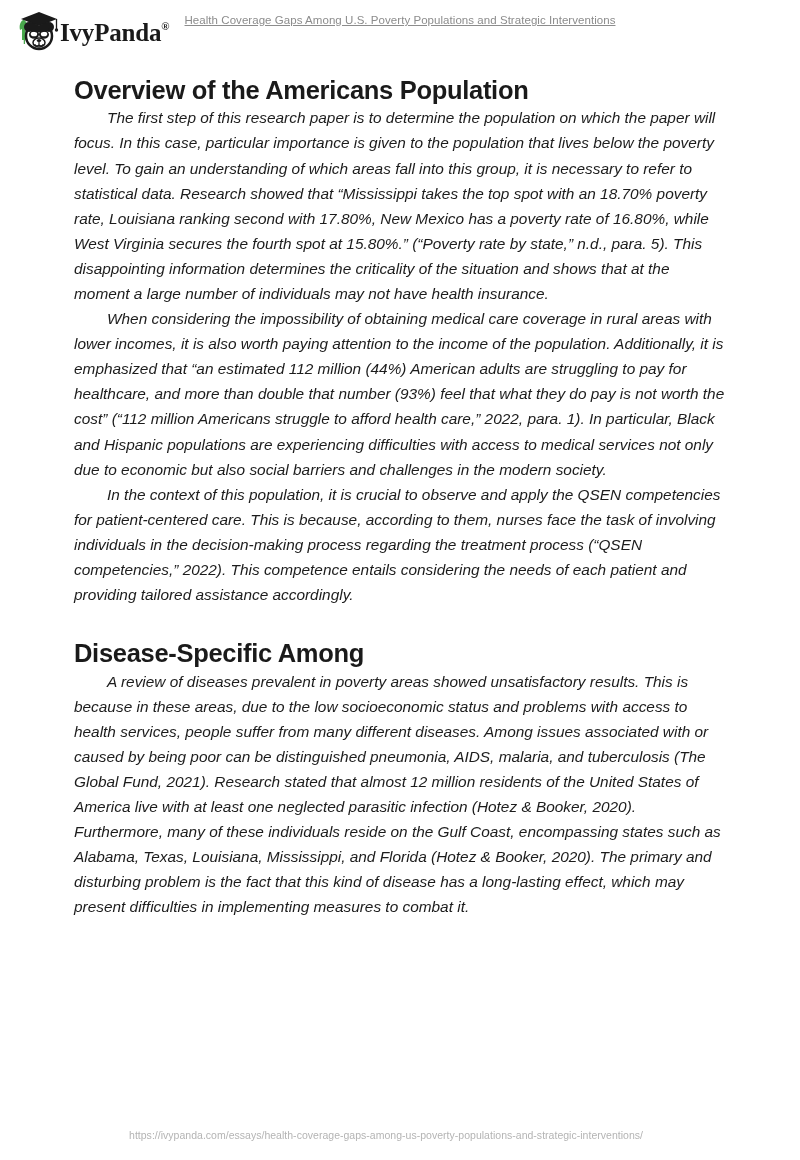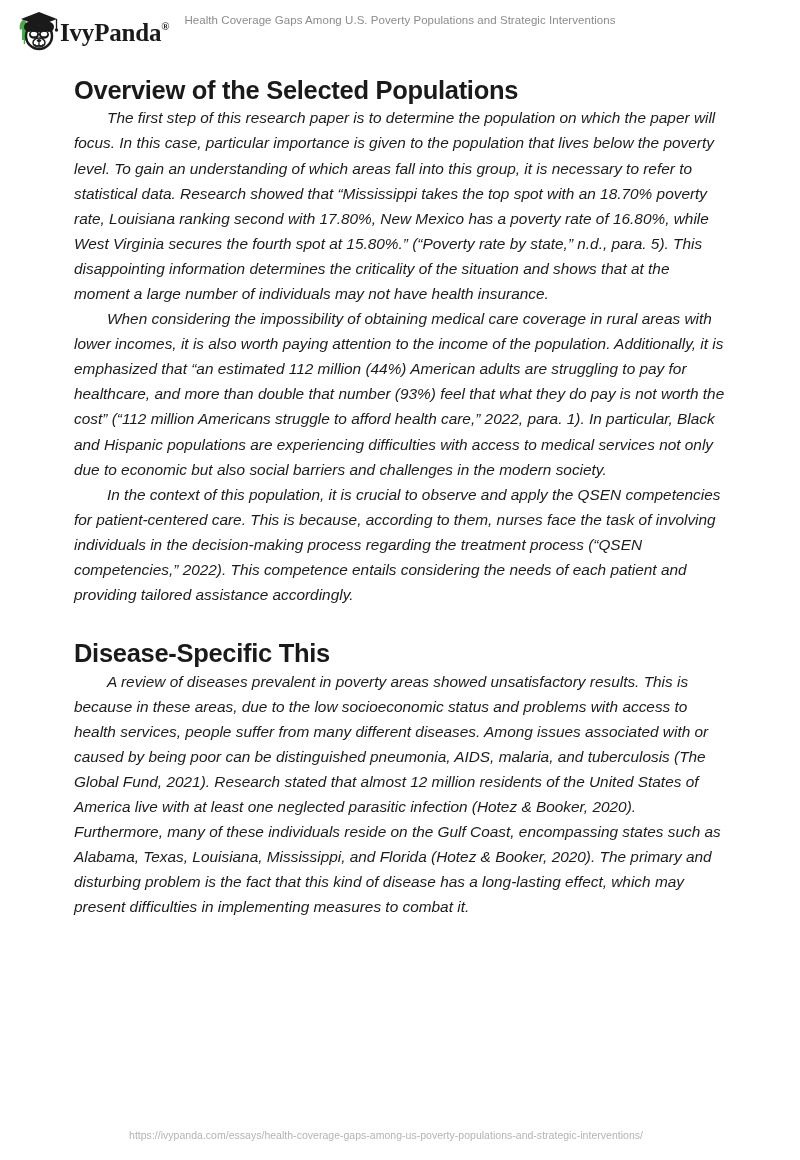--- a/index.html
+++ b/index.html
@@ -58,20 +58,21 @@
   .header-title {
     position: absolute;
     left: 0;
     right: 0;
     top: 14px;
     text-align: center;
     font-size: 11.5px;
     color: #8c8c8c;
     letter-spacing: 0.05px;
     white-space: nowrap;
+    text-decoration: underline;
   }
 
   
   .doc-body {
     position: absolute;
     top: 62px;
     left: 74px;
     width: 652px;
   }
   h1.section-heading {
@@ -149,30 +150,30 @@
     <span class="brand-wordmark"><span>IvyPanda</span><span class="brand-reg">®</span></span>
   </div>
 
   <div class="header-title">Health Coverage Gaps Among U.S. Poverty Populations and Strategic Interventions</div>
 </div>
 
 <main class="doc-body">
 
   <section>
     <div class="heading-block-first">
-      <h1 class="section-heading">Overview of the Selected Populations</h1>
+      <h1 class="section-heading">Overview of the Americans Population</h1>
     </div>
     <p class="body-par par-gap-after-heading">The first step of this research paper is to determine the population on which the paper will focus. In this case, particular importance is given to the population that lives below the poverty level. To gain an understanding of which areas fall into this group, it is necessary to refer to statistical data. Research showed that “Mississippi takes the top spot with an 18.70% poverty rate, Louisiana ranking second with 17.80%, New Mexico has a poverty rate of 16.80%, while West Virginia secures the fourth spot at 15.80%.” (“Poverty rate by state,” n.d., para. 5). This disappointing information determines the criticality of the situation and shows that at the moment a large number of individuals may not have health insurance.</p>
     <p class="body-par par-gap">When considering the impossibility of obtaining medical care coverage in rural areas with lower incomes, it is also worth paying attention to the income of the population. Additionally, it is emphasized that “an estimated 112 million (44%) American adults are struggling to pay for healthcare, and more than double that number (93%) feel that what they do pay is not worth the cost” (“112 million Americans struggle to afford health care,” 2022, para. 1). In particular, Black and Hispanic populations are experiencing difficulties with access to medical services not only due to economic but also social barriers and challenges in the modern society.</p>
     <p class="body-par par-gap">In the context of this population, it is crucial to observe and apply the QSEN competencies for patient-centered care. This is because, according to them, nurses face the task of involving individuals in the decision-making process regarding the treatment process (“QSEN competencies,” 2022). This competence entails considering the needs of each patient and providing tailored assistance accordingly.</p>
   </section>
 
   <section>
     <div class="heading-block-second">
-      <h1 class="section-heading">Disease-Specific This</h1>
+      <h1 class="section-heading">Disease-Specific Among</h1>
     </div>
     <p class="body-par par-gap-after-heading">A review of diseases prevalent in poverty areas showed unsatisfactory results. This is because in these areas, due to the low socioeconomic status and problems with access to health services, people suffer from many different diseases. Among issues associated with or caused by being poor can be distinguished pneumonia, AIDS, malaria, and tuberculosis (The Global Fund, 2021). Research stated that almost 12 million residents of the United States of America live with at least one neglected parasitic infection (Hotez &amp; Booker, 2020). Furthermore, many of these individuals reside on the Gulf Coast, encompassing states such as Alabama, Texas, Louisiana, Mississippi, and Florida (Hotez &amp; Booker, 2020). The primary and disturbing problem is the fact that this kind of disease has a long-lasting effect, which may present difficulties in implementing measures to combat it.</p>
   </section>
 
 </main>
 
 <div class="page-footer">
   <span class="footer-url">https://ivypanda.com/essays/health-coverage-gaps-among-us-poverty-populations-and-strategic-interventions/</span>
 </div>
 

